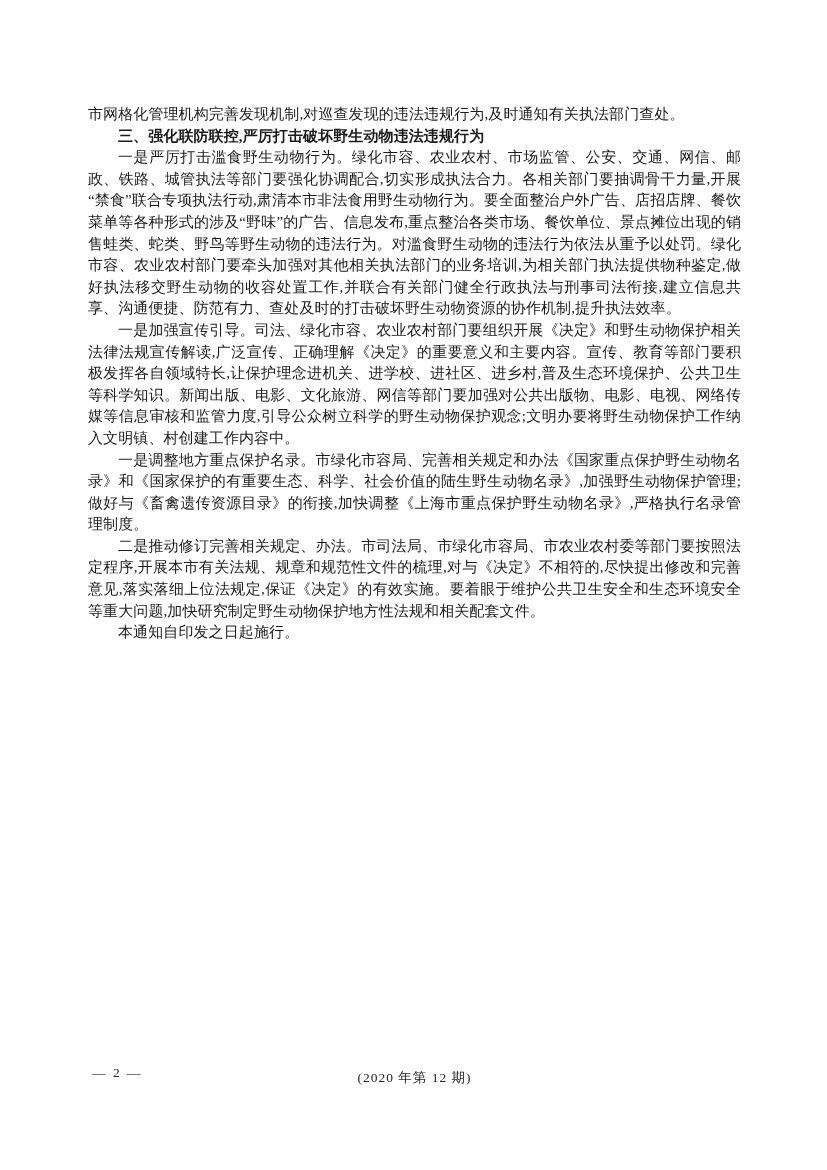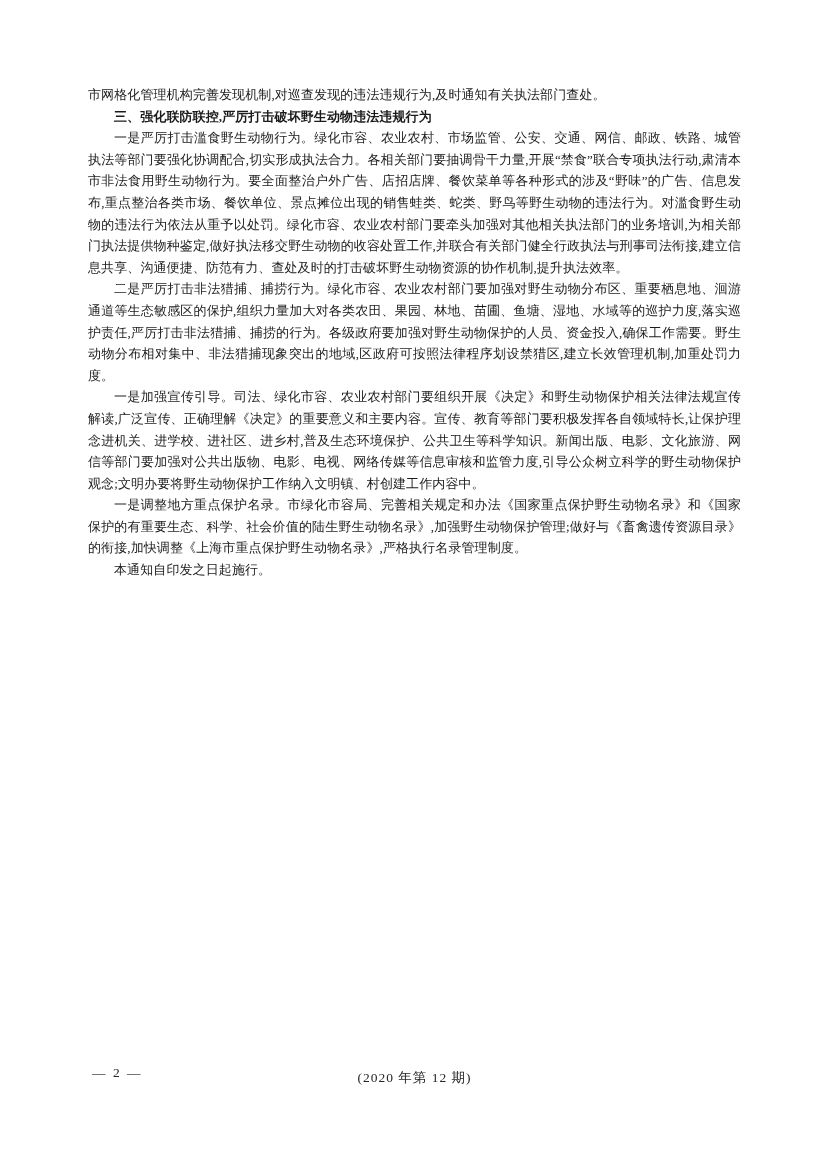--- a/index.html
+++ b/index.html
@@ -6,22 +6,22 @@
   .page{
     position:relative;
     width:827px;height:1170px;
     background:#ffffff;
     color:#1b1b1b;
     font-family:"Liberation Serif","DejaVu Serif",serif;
     overflow:hidden;
   }
   .content{
     position:absolute;
-    left:88px;top:84px;width:653px;
-    font-size:13px;
+    left:88px;top:104px;width:653px;
+    font-size:15px;
     line-height:21.6px;
     text-align:justify;
     letter-spacing:0.1px;
   }
   .block{margin:0;padding:0;}
   .cont{text-indent:0;}
   .para{text-indent:2em;}
   .heading{text-indent:2em;font-weight:bold;}
   .footer{
     position:absolute;
@@ -33,23 +33,23 @@
   .footer .issue{position:absolute;left:50%;top:4px;transform:translateX(-50%);letter-spacing:1px;}
 </style>
 </head>
 <body>
 
 <div class="page">
   <div class="content">
     <p class="block cont">市网格化管理机构完善发现机制,对巡查发现的违法违规行为,及时通知有关执法部门查处。</p>
     <p class="block heading">三、强化联防联控,严厉打击破坏野生动物违法违规行为</p>
     <p class="block para">一是严厉打击滥食野生动物行为。绿化市容、农业农村、市场监管、公安、交通、网信、邮政、铁路、城管执法等部门要强化协调配合,切实形成执法合力。各相关部门要抽调骨干力量,开展“禁食”联合专项执法行动,肃清本市非法食用野生动物行为。要全面整治户外广告、店招店牌、餐饮菜单等各种形式的涉及“野味”的广告、信息发布,重点整治各类市场、餐饮单位、景点摊位出现的销售蛙类、蛇类、野鸟等野生动物的违法行为。对滥食野生动物的违法行为依法从重予以处罚。绿化市容、农业农村部门要牵头加强对其他相关执法部门的业务培训,为相关部门执法提供物种鉴定,做好执法移交野生动物的收容处置工作,并联合有关部门健全行政执法与刑事司法衔接,建立信息共享、沟通便捷、防范有力、查处及时的打击破坏野生动物资源的协作机制,提升执法效率。</p>
-    <p class="block para">二是严厉打击非法猎捕、捕捞行为。绿化市容、农业农村部门要加强对野生动物分布区、重要栖息地、洄游通道等生态敏感区的保护,组织力量加大对各类农田、果园、林地、苗圃、鱼塘、湿地、水域等的巡护力度,落实巡护责任,严厉打击非法猎捕、捕捞的行为。各级政府要加强对野生动物保护的人员、资金投入,确保工作需要。野生动物分布相对集中、非法猎捕现象突出的地域,区政府可按照法律程序划设禁猎区,建立长效管理机制,加重处罚力度。</p>
     <p class="block para">一是加强宣传引导。司法、绿化市容、农业农村部门要组织开展《决定》和野生动物保护相关法律法规宣传解读,广泛宣传、正确理解《决定》的重要意义和主要内容。宣传、教育等部门要积极发挥各自领域特长,让保护理念进机关、进学校、进社区、进乡村,普及生态环境保护、公共卫生等科学知识。新闻出版、电影、文化旅游、网信等部门要加强对公共出版物、电影、电视、网络传媒等信息审核和监管力度,引导公众树立科学的野生动物保护观念;文明办要将野生动物保护工作纳入文明镇、村创建工作内容中。</p>
     <p class="block para">一是调整地方重点保护名录。市绿化市容局、完善相关规定和办法《国家重点保护野生动物名录》和《国家保护的有重要生态、科学、社会价值的陆生野生动物名录》,加强野生动物保护管理;做好与《畜禽遗传资源目录》的衔接,加快调整《上海市重点保护野生动物名录》,严格执行名录管理制度。</p>
+    <p class="block para">二是推动修订完善相关规定、办法。市司法局、市绿化市容局、市农业农村委等部门要按照法定程序,开展本市有关法规、规章和规范性文件的梳理,对与《决定》不相符的,尽快提出修改和完善意见,落实落细上位法规定,保证《决定》的有效实施。要着眼于维护公共卫生安全和生态环境安全等重大问题,加快研究制定野生动物保护地方性法规和相关配套文件。</p>
     <p class="block para">本通知自印发之日起施行。</p>
   </div>
 
   <div class="footer">
     <span class="page-number">— 2 —</span>
     <span class="issue">(2020 年第 12 期)</span>
   </div>
 </div>
 
 </body></html>

